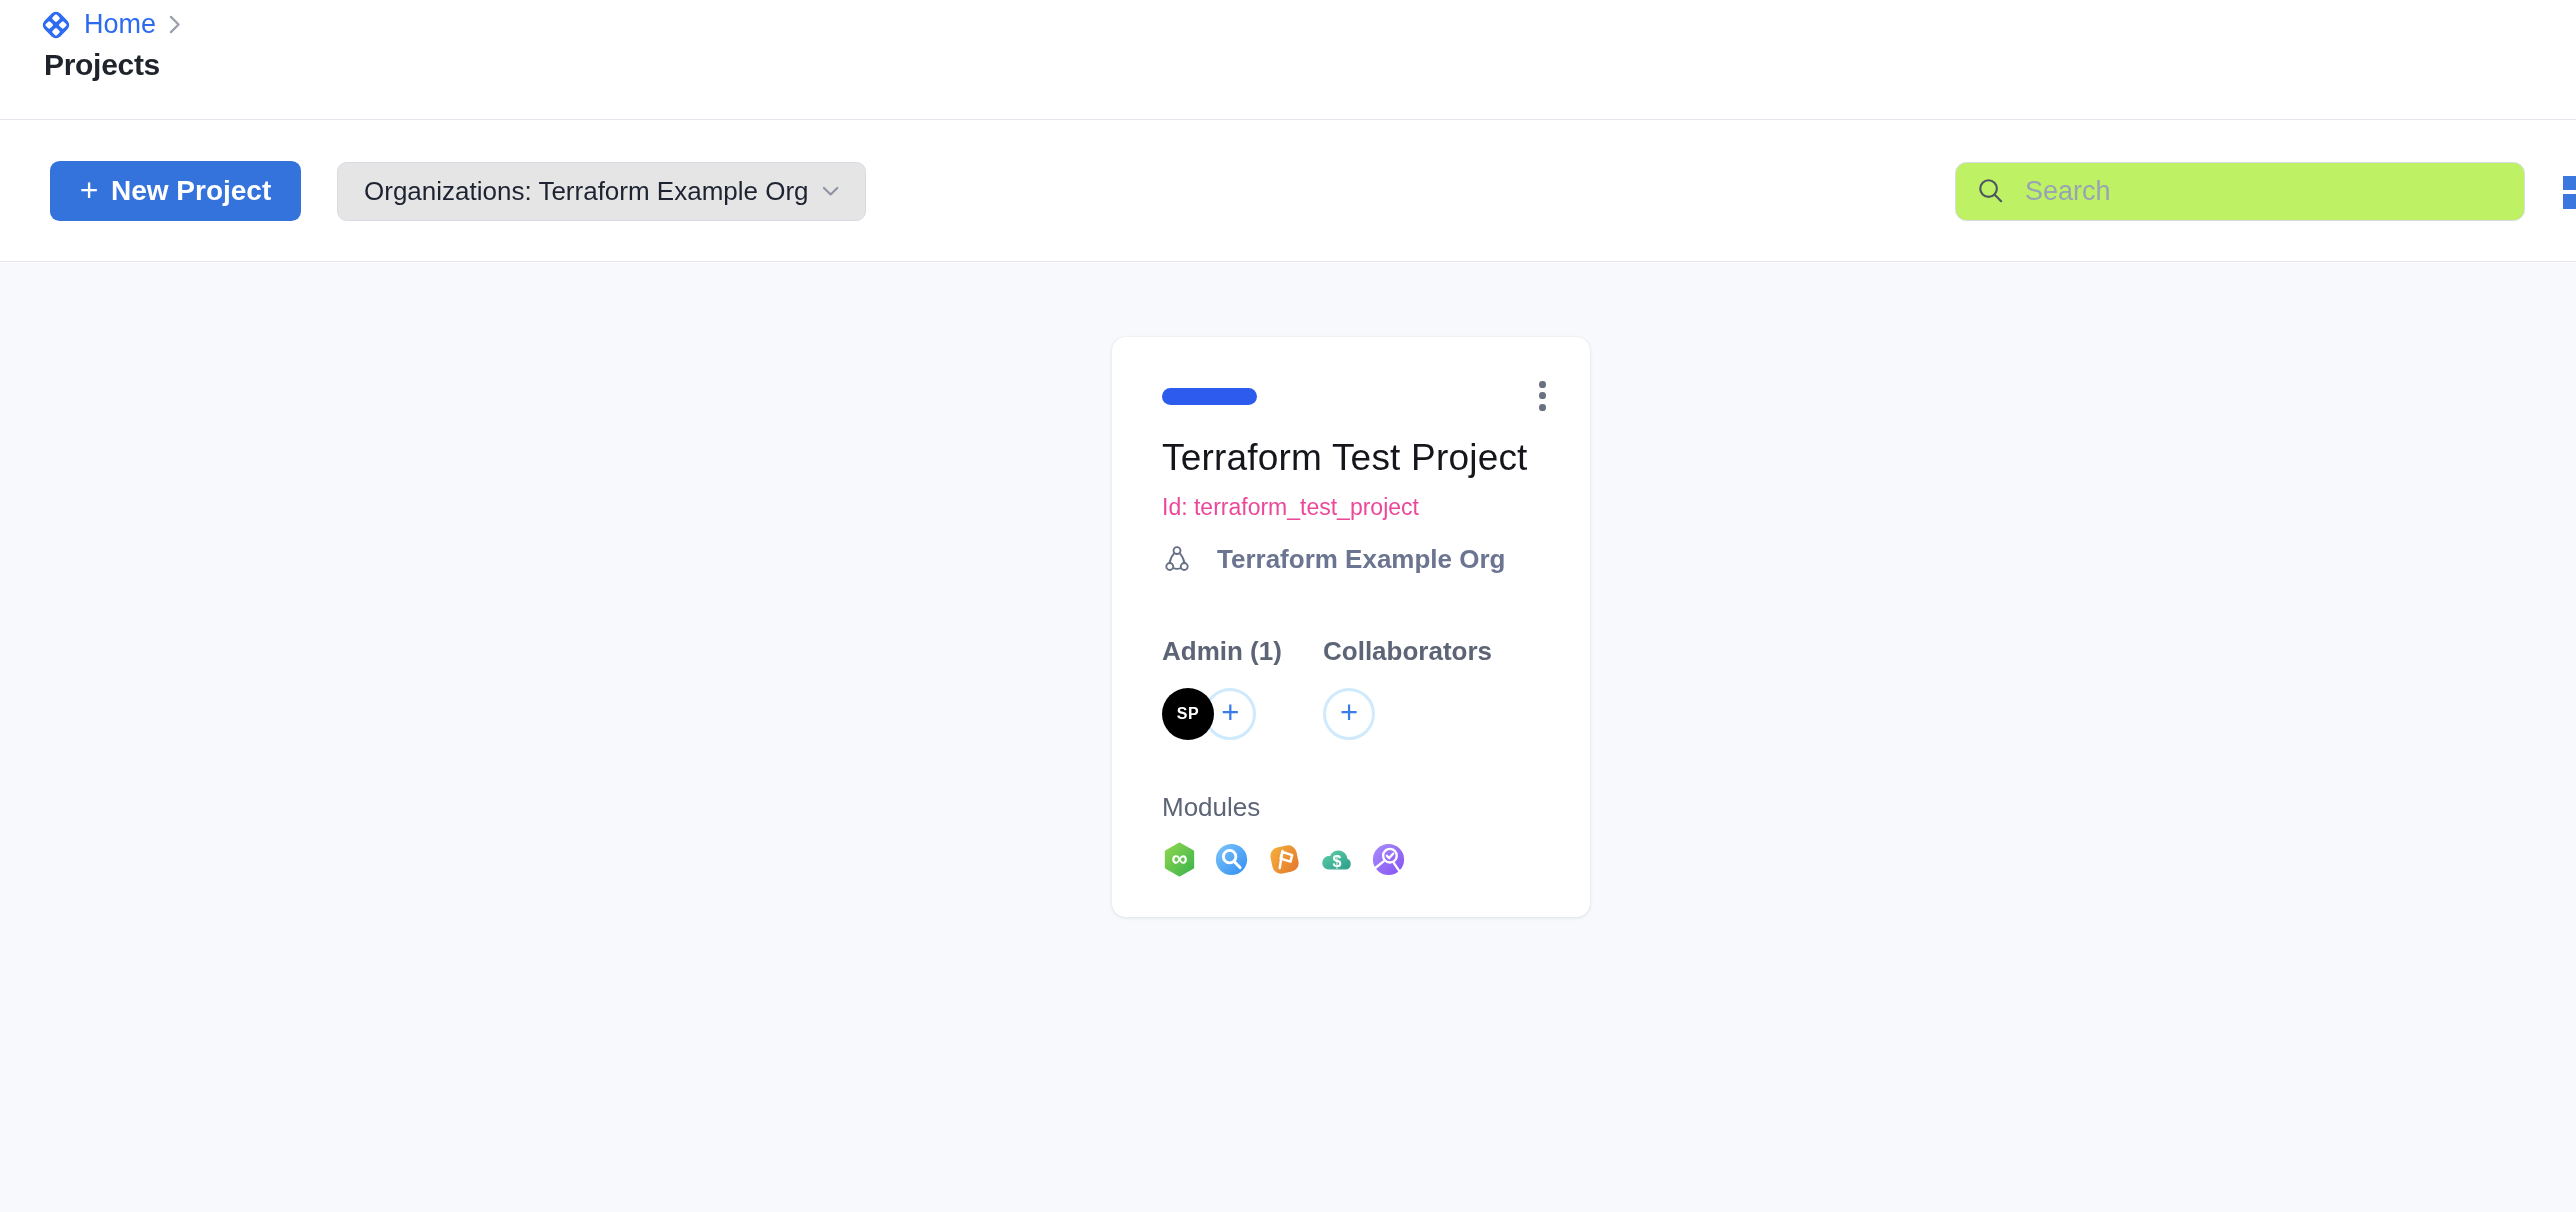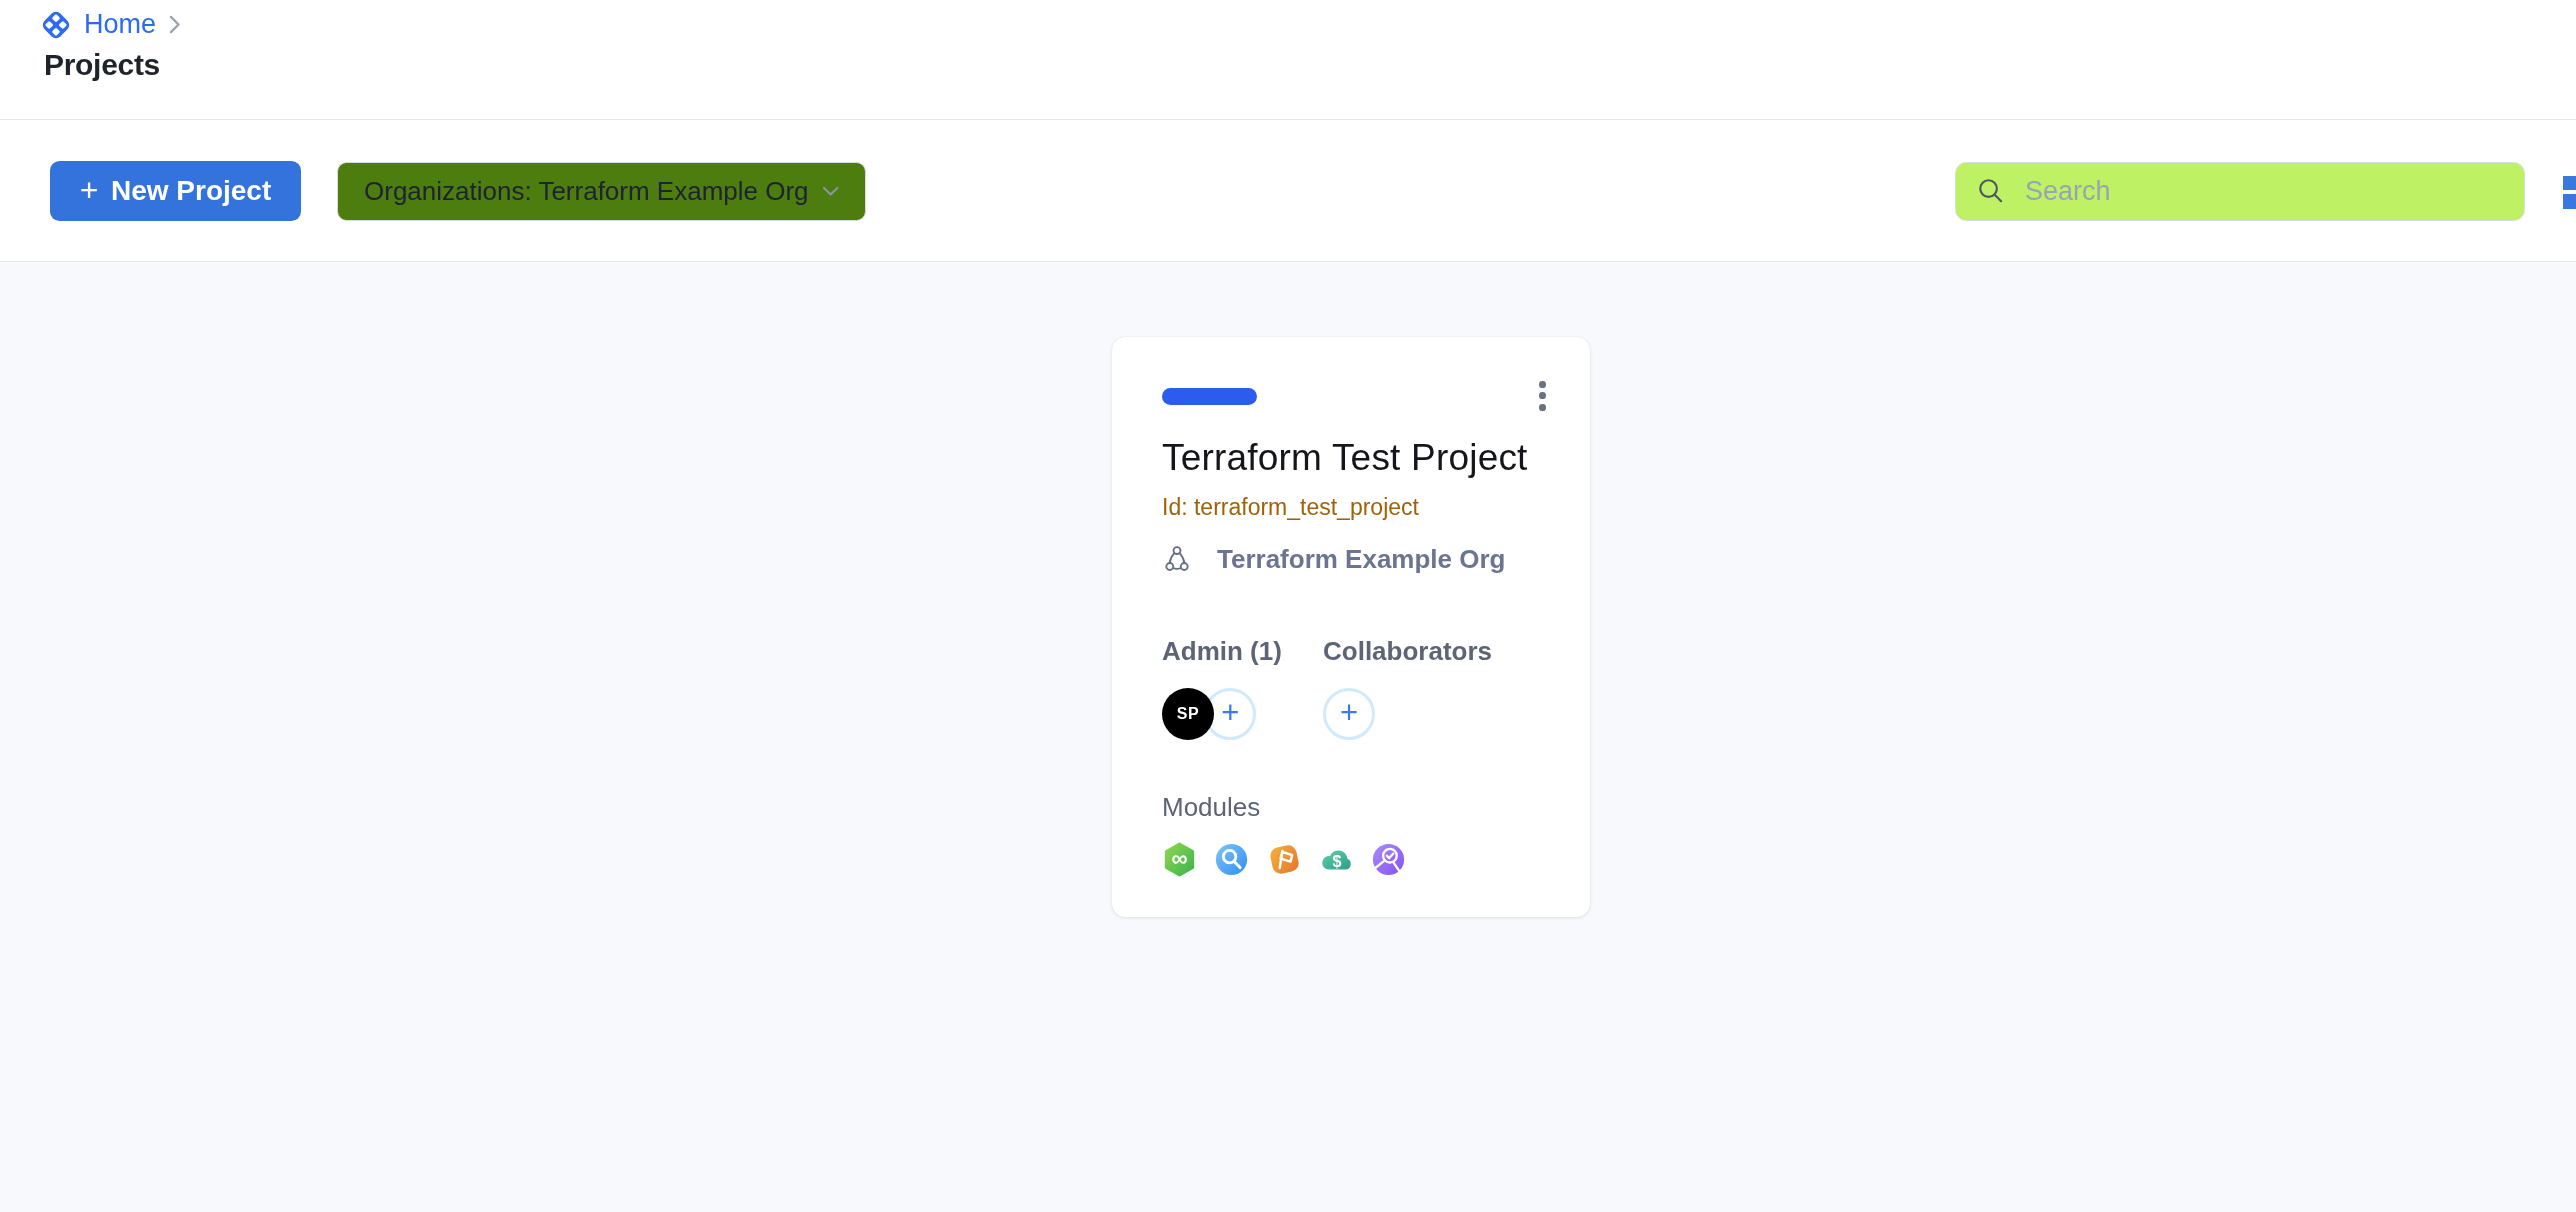--- a/index.html
+++ b/index.html
@@ -18,21 +18,21 @@
   
   .toolbar { position:absolute; left:0; top:121px; width:2576px; height:141px;
     background:#ffffff; border-bottom:1px solid #e3e6ed;
     display:flex; align-items:center; padding:0 50px; }
   .btn-primary { display:flex; align-items:center; justify-content:center; gap:12.5px;
     width:251px; height:60px; background:#3472dc; color:#fff; border:none;
     border-radius:9.6px; font-size:28px; font-weight:700; cursor:pointer;
     font-family:"Liberation Sans", sans-serif; }
   .btn-primary .plus { font-size:32px; font-weight:400; line-height:1; margin-top:-2.9px; }
   .org-select { margin-left:36px; display:flex; align-items:center; justify-content:space-between;
-    width:529px; height:59px; background:#4d7c0f; border:1.4px solid #d8dbe4;
+    width:529px; height:59px; background:#e5e5e5; border:1.4px solid #d8dbe4;
     border-radius:9.6px; padding:0 26px; cursor:pointer; }
   .org-select .val { font-size:26px; font-weight:500; color:#1d2330; }
   .search-wrap { margin-left:auto; margin-right:1px; position:relative; width:570px; height:59px; }
   .search-wrap input { width:100%; height:100%; border:1.4px solid #d8dbe4; border-radius:11.5px;
     background:#bef264; padding:0 19px 0 69px; font-size:27px; color:#333a46;
     font-family:"Liberation Sans", sans-serif; outline:none; }
   .search-wrap input::placeholder { color:#99a3b3; }
   .search-icon { position:absolute; left:21px; top:14.4px; }
   .grid-toggle { position:absolute; right:0; top:55px; width:13.4px; height:35px;
     overflow:hidden; cursor:pointer; }
@@ -43,21 +43,21 @@
 
   .card { position:absolute; left:1112px; top:74px; width:478px; height:580px;
     background:#ffffff; border-radius:13.4px;
     box-shadow:0 1px 3.8px rgba(20,30,60,0.10), 0 0 1px rgba(20,30,60,0.10);
     padding:49px 42px 0 50px; }
   .card-pill { width:95px; height:17.3px; border-radius:8.6px; background:#2c5bed; margin-top:1.9px; }
   .kebab { position:absolute; top:42px; right:42px; display:flex; flex-direction:column;
     gap:4.8px; padding:1.9px; cursor:pointer; }
   .kebab .dot { width:6.7px; height:6.7px; border-radius:50%; background:#6a7180; }
   .card-title { margin-top:32px; font-size:37px; font-weight:500; color:#14161b; letter-spacing:0.2px; }
-  .card-id { margin-top:15.3px; font-size:23px; color:#a16207; }
+  .card-id { margin-top:15.3px; font-size:23px; color:#ec4899; }
   .card-org { margin-top:23px; display:flex; gap:25px; cursor:pointer; }
   .card-org .org-name { font-size:26px; font-weight:700; color:#6b7490; }
 
   .people { margin-top:61px; display:flex; }
   .people-col.admin { width:161px; }
   .people-label { font-size:26px; font-weight:700; color:#5c6476; }
   .avatar-row { margin-top:20px; display:flex; align-items:center; height:54px; }
   .avatar { width:52px; height:52px; border-radius:50%; background:#000000; color:#fff;
     font-size:16px; font-weight:700; display:flex; align-items:center; justify-content:center;
     position:relative; z-index:2; letter-spacing:0.5px;text-align:center; }

